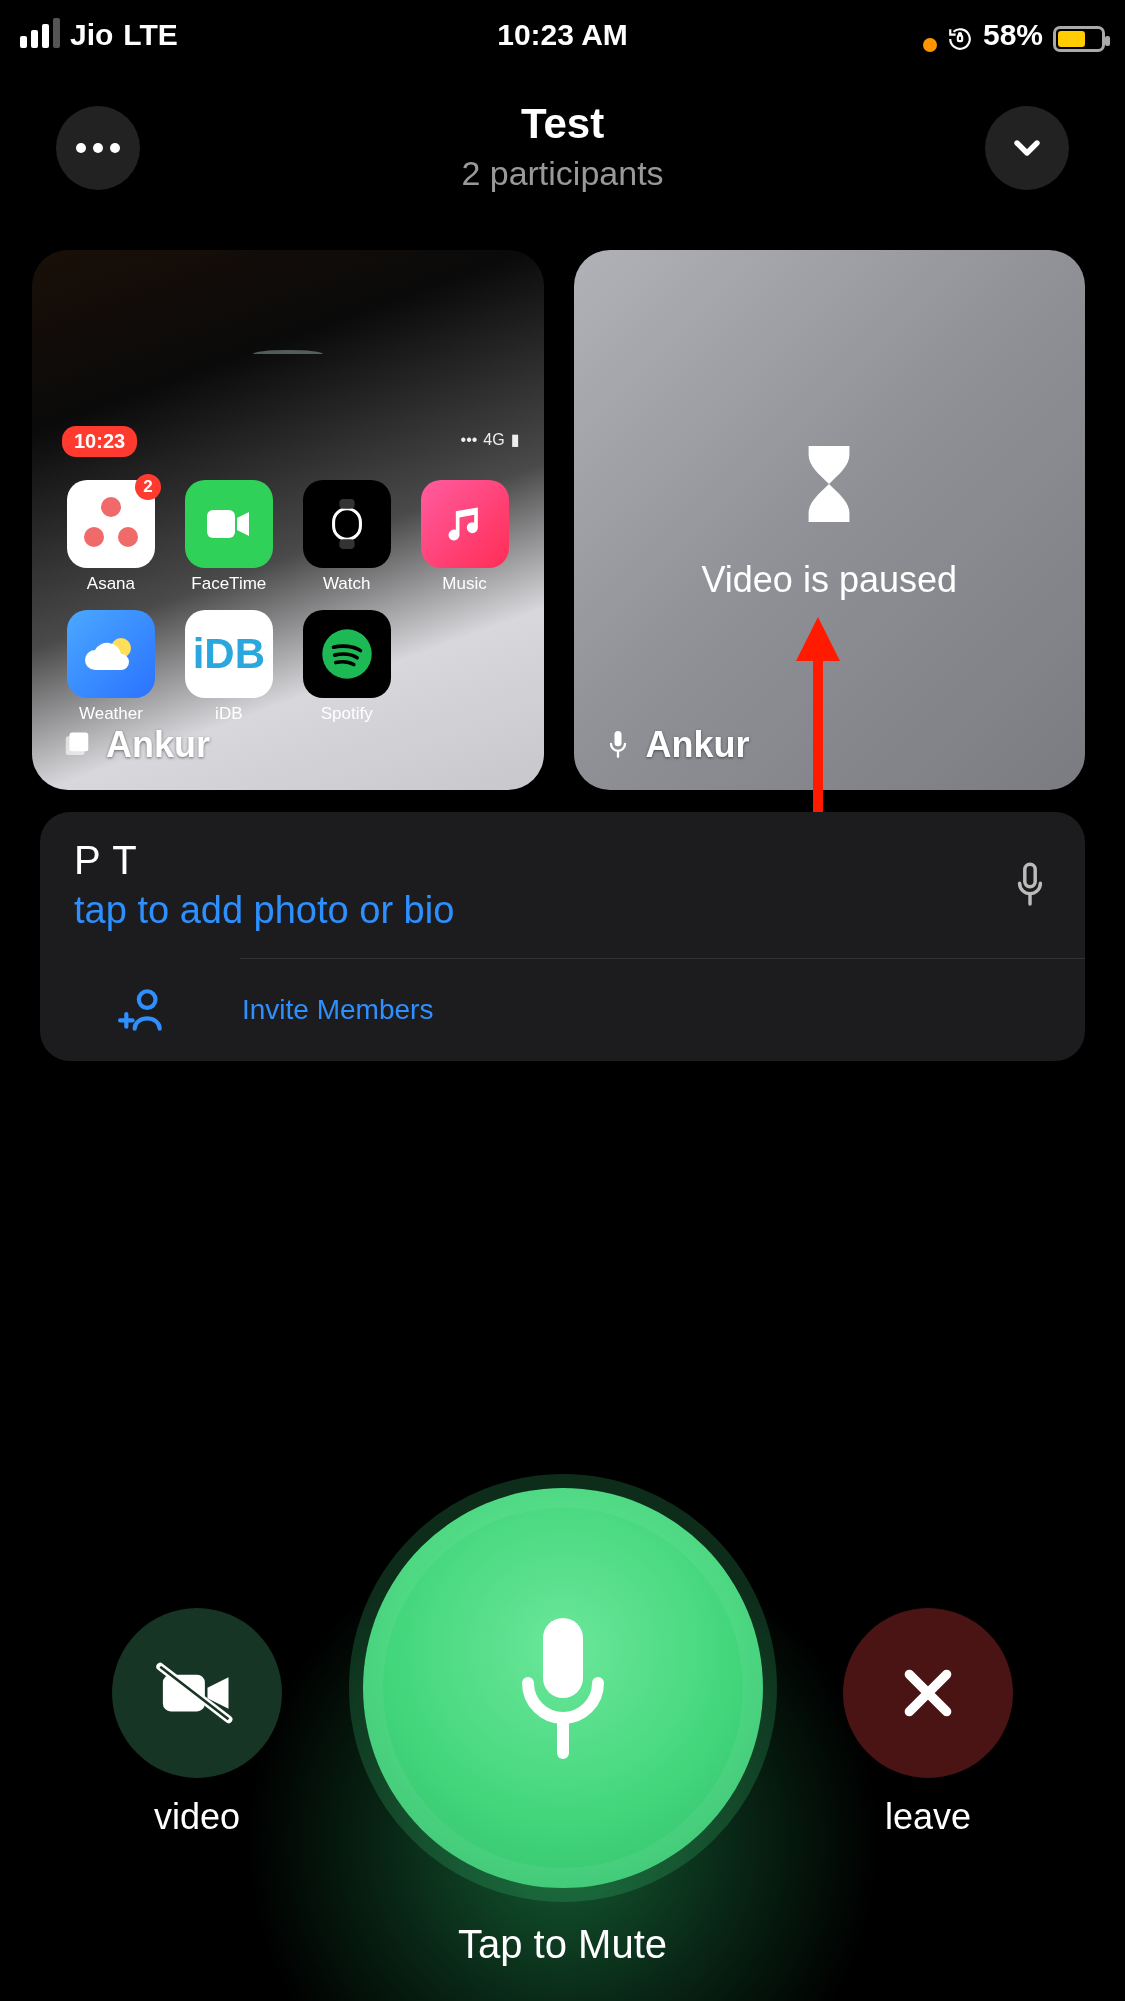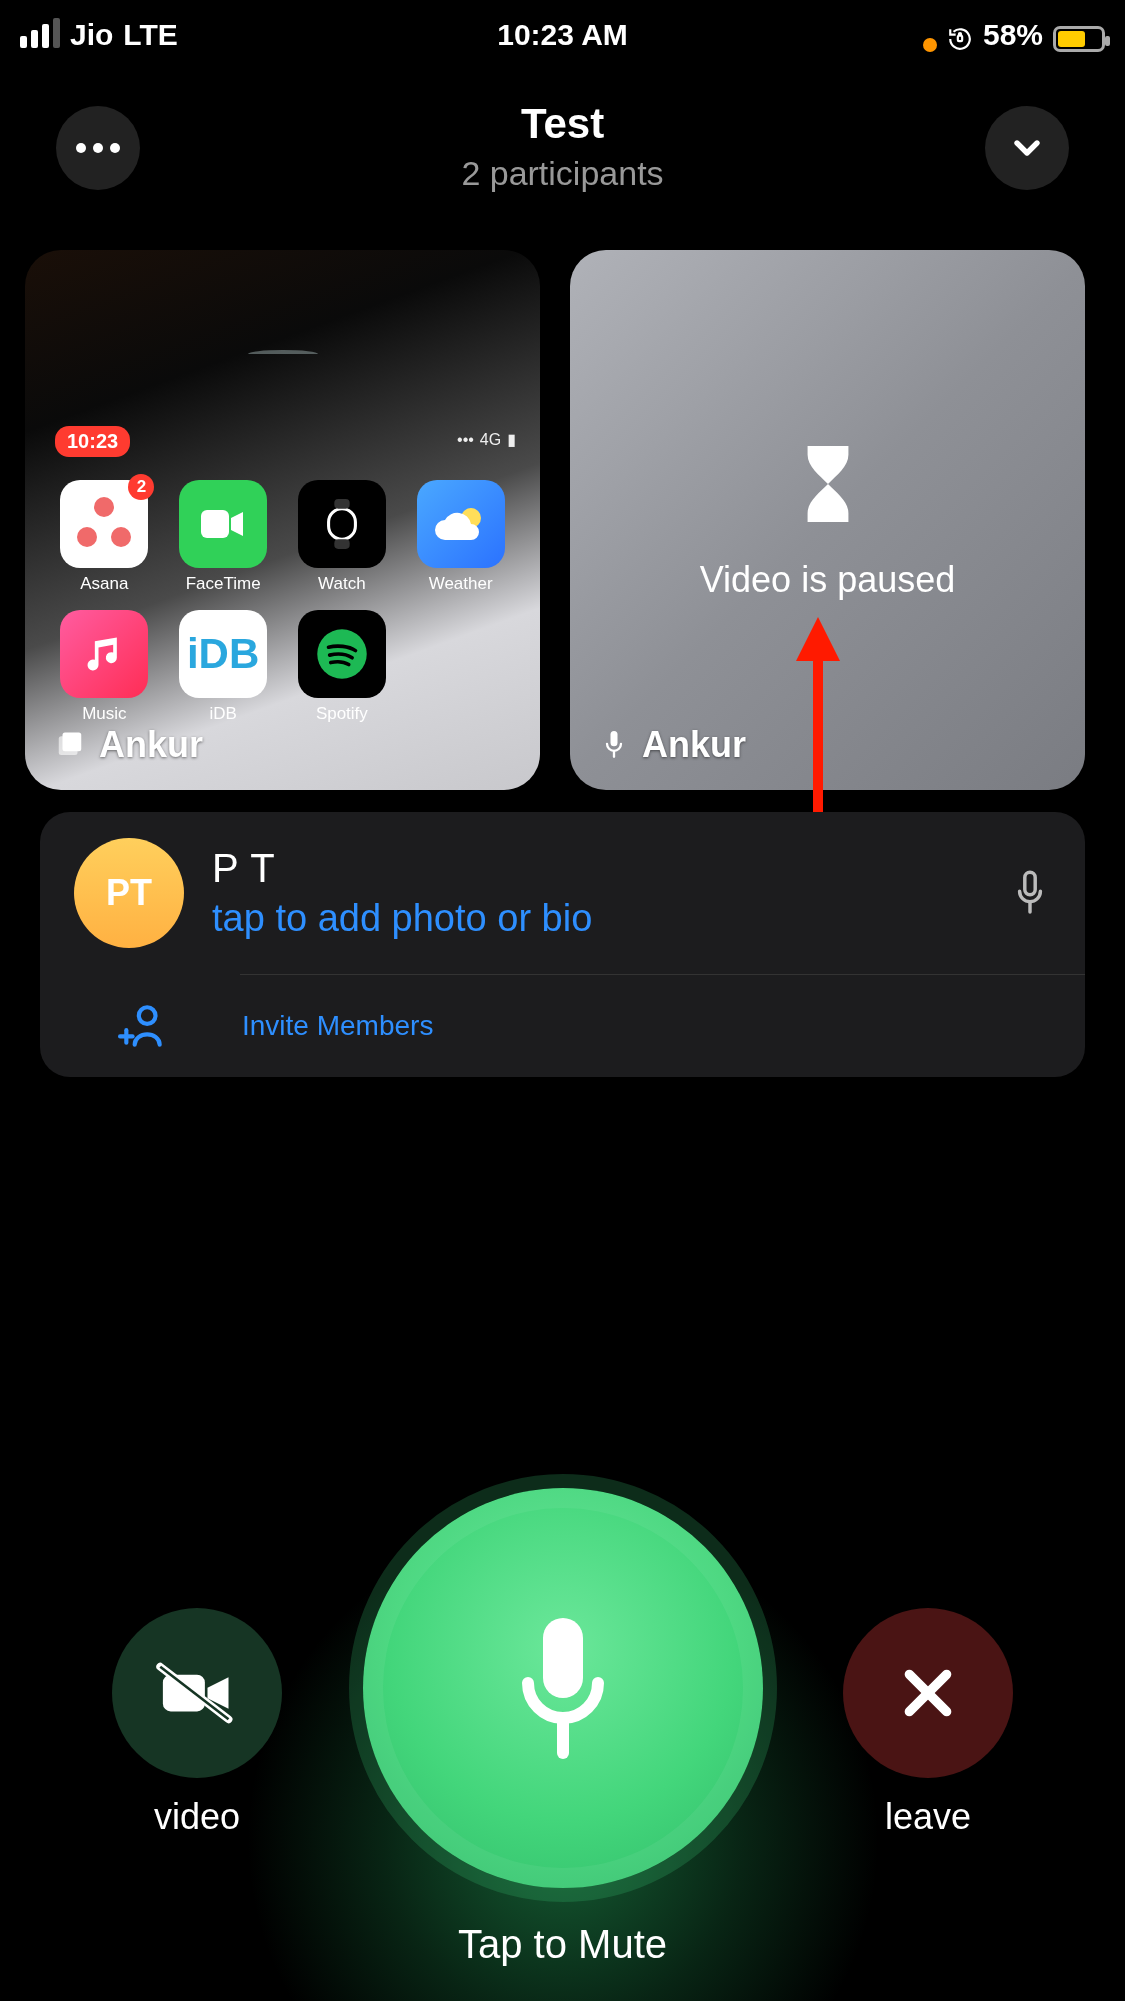--- a/index.html
+++ b/index.html
@@ -25,21 +25,21 @@
   .call-header { position:absolute; top:100px; left:0; right:0; text-align:center; }
   .call-title { font-size:42px; font-weight:700; }
   .call-sub { font-size:34px; color:#999; margin-top:6px; }
   .btn-round { position:absolute; width:84px; height:84px; background:#222; border-radius:50%; display:flex; align-items:center; justify-content:center; }
   .btn-more { left:56px; top:106px; }
   .btn-collapse { right:56px; top:106px; }
   .dots { display:flex; gap:7px; }
   .dots span { width:10px; height:10px; background:#fff; border-radius:50%; }
 
   
-  .tiles { position:absolute; top:250px; left:25px; right:40px; display:flex; gap:30px; }
+  .tiles { position:absolute; top:250px; left:32px; right:40px; display:flex; gap:30px; }
   .tile { flex:1; height:540px; border-radius:36px; position:relative; overflow:hidden; }
   .tile-left { background: linear-gradient(160deg, #1a0f08 0%, #0a0a0a 25%, #4a4a4a 55%, #d8d8dc 75%, #c8c8cc 100%); }
   .tile-right { background: linear-gradient(135deg, #b0b2b8 0%, #8e9096 50%, #7a7c82 100%); display:flex; flex-direction:column; align-items:center; justify-content:center; }
   .tile-name { position:absolute; left:30px; bottom:24px; display:flex; align-items:center; gap:14px; font-size:36px; font-weight:600; text-shadow:0 1px 3px rgba(0,0,0,.5);}
   .paused-text { font-size:36px; font-weight:500; color:#fff; margin-top:30px; }
 
   
   .hs-fold { position:absolute; left:50%; top:100px; transform:translateX(-50%); width:70px; height:8px; border-top:4px solid #9aa; border-radius:50%; opacity:.5;}
   .hs-time { position:absolute; left:30px; top:176px; background:#ff3b30; color:#fff; font-size:20px; font-weight:600; padding:4px 12px; border-radius:14px;}
   .hs-right { position:absolute; right:24px; top:180px; color:#eee; font-size:16px; display:flex; gap:6px; align-items:center; }
@@ -172,35 +172,35 @@
         <div class="icon ic-watch">
             <svg width="46" height="60" viewBox="0 0 24 30" fill="none" stroke="#fff" stroke-width="1.6">
               <rect x="5" y="7" width="14" height="16" rx="7"></rect>
               <rect x="8" y="2" width="8" height="5" rx="2" fill="#333" stroke="none"></rect>
               <rect x="8" y="23" width="8" height="5" rx="2" fill="#333" stroke="none"></rect>
             </svg>
           </div>
         <div class="lbl">Watch</div>
       </div>
       <div class="app">
+        <div class="icon ic-music">
+            <svg width="44" height="44" viewBox="0 0 24 24" fill="#fff">
+              <path d="M9 18a3 3 0 1 1-2-2.83V5l12-2v11a3 3 0 1 1-2-2.83V7L9 8.5z"></path>
+            </svg>
+          </div>
+        <div class="lbl">Music</div>
+      </div>
+      <div class="app">
         <div class="icon ic-weather">
             <svg width="56" height="40" viewBox="0 0 28 20">
               <circle cx="19" cy="7" r="5" fill="#ffde59"></circle>
               <path d="M6 18a5 5 0 0 1 0-10 7 7 0 0 1 13 2 4 4 0 0 1 0 8z" fill="#fff"></path>
             </svg>
           </div>
         <div class="lbl">Weather</div>
-      </div>
-      <div class="app">
-        <div class="icon ic-music">
-            <svg width="44" height="44" viewBox="0 0 24 24" fill="#fff">
-              <path d="M9 18a3 3 0 1 1-2-2.83V5l12-2v11a3 3 0 1 1-2-2.83V7L9 8.5z"></path>
-            </svg>
-          </div>
-        <div class="lbl">Music</div>
       </div>
       <div class="app">
         <div class="icon ic-idb">iDB</div>
         <div class="lbl">iDB</div>
       </div>
       <div class="app">
         <div class="icon ic-spotify">
             <svg width="54" height="54" viewBox="0 0 24 24" fill="#1db954">
               <circle cx="12" cy="12" r="11"></circle>
               <path d="M6 9c4-1 9-.5 12 1.5M6.5 12.5c3.5-.8 7.5-.4 10 1.2M7 15.8c3-.7 6-.3 8 .9" stroke="#000" stroke-width="1.6" stroke-linecap="round" fill="none"></path>
@@ -234,21 +234,20 @@
   </div>
 </div>
 
 <svg class="red-arrow" viewBox="0 0 60 240">
   <line x1="30" y1="40" x2="30" y2="240" stroke="#ff1a00" stroke-width="10"></line>
   <polygon points="30,0 8,44 52,44" fill="#ff1a00"></polygon>
 </svg>
 
 <div class="list">
   <div class="row">
-    <div class="avatar-pt">PT</div>
     <div class="row-text">
       <div class="row-title">P T</div>
       <div class="row-sub">tap to add photo or bio</div>
     </div>
     <svg width="42" height="52" viewBox="0 0 24 30" fill="none" stroke="#bbb" stroke-width="2" stroke-linecap="round">
         <rect x="9" y="3" width="6" height="13" rx="3"></rect>
         <path d="M6 14a6 6 0 0 0 12 0"></path>
         <line x1="12" y1="20" x2="12" y2="26"></line>
       </svg>
   </div>

